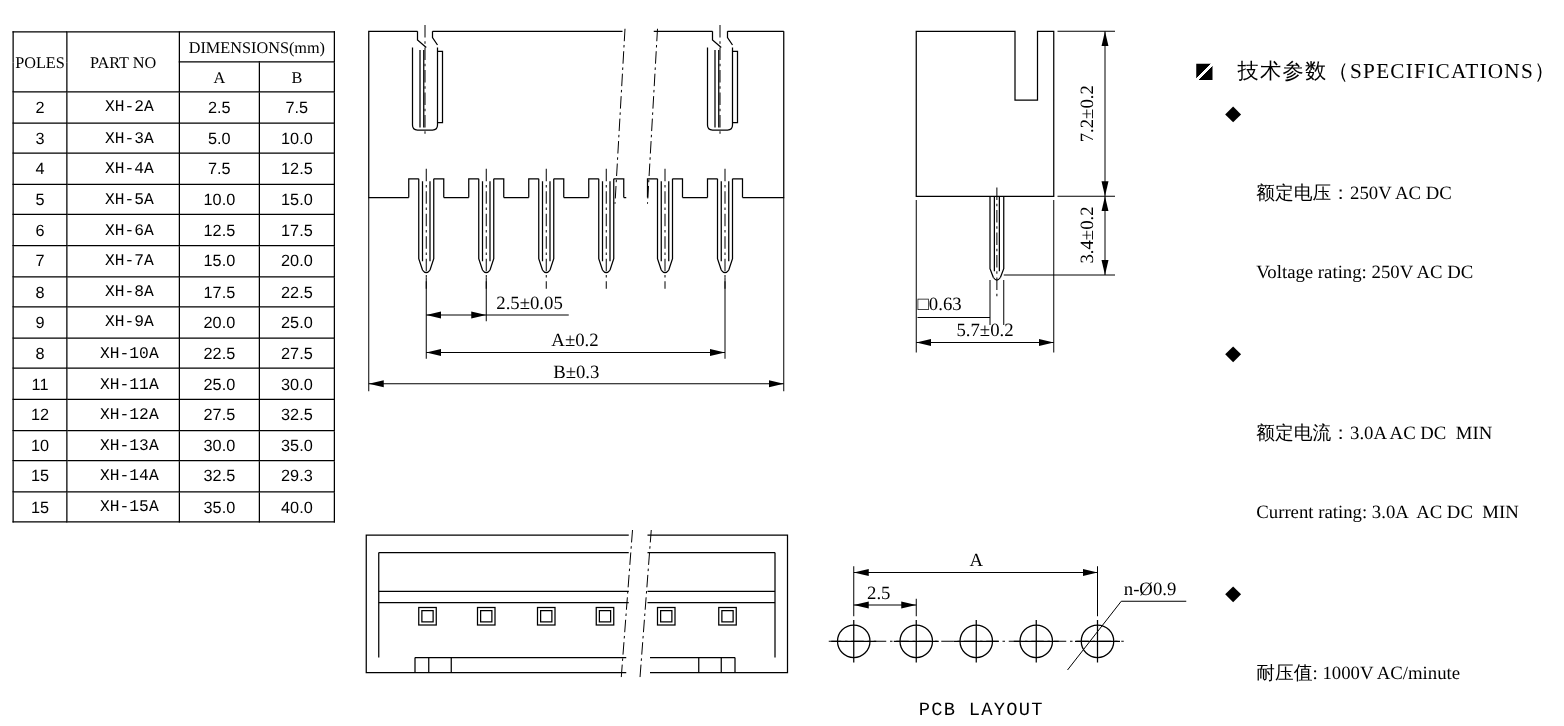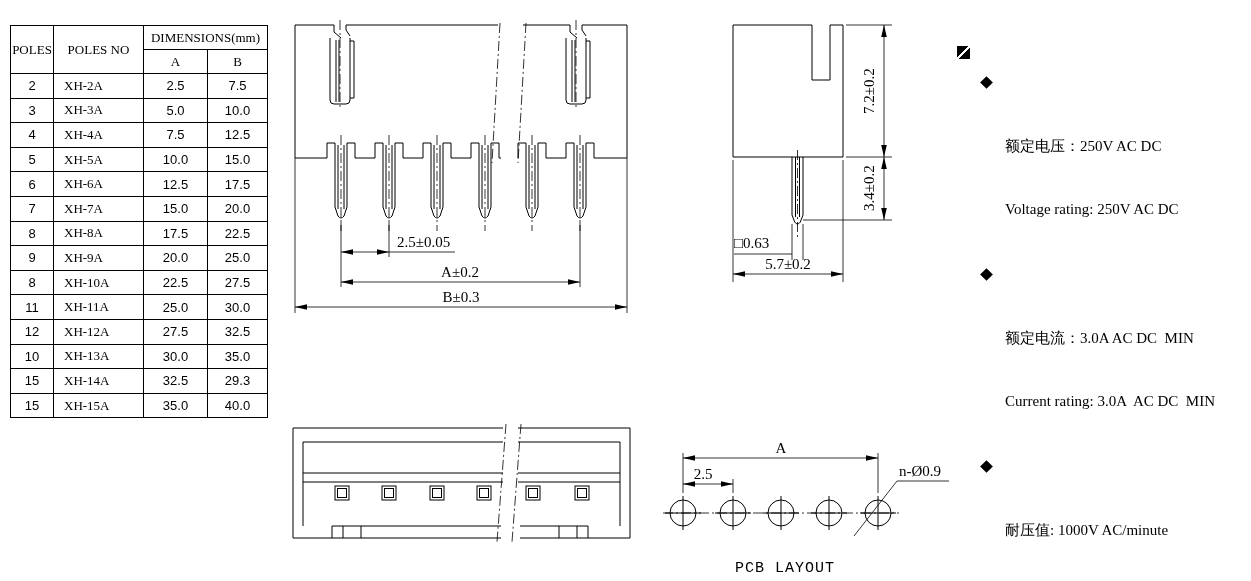--- a/index.html
+++ b/index.html
@@ -6,21 +6,21 @@
   .page{position:relative;width:1251px;height:581px;background:#ffffff;overflow:hidden;
         font-family:"Liberation Serif",serif;color:#000;}
   .abs{position:absolute;}
 
   
   .parts-table{position:absolute;left:10px;top:25px;border-collapse:collapse;table-layout:fixed;width:257px;}
   .parts-table th,.parts-table td{border:1px solid #000;padding:0;font-weight:normal;}
   .parts-table th{font-family:"Liberation Serif",serif;font-size:13px;text-align:center;height:23px;}
   .parts-table td{height:23.6px;font-size:13px;}
   .parts-table td.poles{font-family:"Liberation Sans",sans-serif;text-align:center;}
-  .parts-table td.pn{font-family:Liberation Serif, serif;text-align:left;padding-left:10px;}
+  .parts-table td.pn{font-family:Liberation Mono, monospace;text-align:center;padding-left:10px;}
   .parts-table td.num{font-family:"Liberation Sans",sans-serif;text-align:center;}
 
   
   svg .ln{fill:none;stroke:#000;stroke-width:1;}
   svg .cl{fill:none;stroke:#000;stroke-width:0.8;stroke-dasharray:10 3 2 3;}
   svg .dim{fill:none;stroke:#000;stroke-width:0.8;}
   svg text{fill:#000;stroke:none;font-family:"Liberation Serif",serif;font-size:15px;}
   svg text.mono{font-family:"Liberation Mono",monospace;font-size:15px;letter-spacing:1px;}
 
   
@@ -42,21 +42,21 @@
   <table class="parts-table">
     <colgroup>
         <col style="width:43px">
         <col style="width:90px">
         <col style="width:64px">
         <col style="width:60px">
       </colgroup>
     <thead>
       <tr>
         <th rowspan="2">POLES</th>
-        <th rowspan="2">POLES NO</th>
+        <th rowspan="2">PART NO</th>
         <th colspan="2">DIMENSIONS(mm)</th>
       </tr>
       <tr>
         <th>A</th>
         <th>B</th>
       </tr>
     </thead>
     <tbody>
       <tr>
           <td class="poles">2</td>
@@ -281,20 +281,21 @@
       <text x="68" y="54" text-anchor="middle">2.5</text>
       <text x="264" y="51">n-Ø0.9</text>
       <path class="dim" d="M262,56 H314 M262,56 L219,111"></path>
     </g>
     <text class="mono" x="150" y="147" text-anchor="middle">PCB LAYOUT</text>
   </svg>
 
   <div class="specs">
     <div class="sec-head">
       <span class="marker"></span>
+      <span class="sec-title">技术参数（SPECIFICATIONS）</span>
     </div>
     <ul class="spec-list">
       <li>
         <span class="diamond"></span>
         <div class="cn">额定电压：250V AC DC</div>
         <div class="en">Voltage rating: 250V AC DC</div>
       </li>
       <li>
         <span class="diamond"></span>
         <div class="cn">额定电流：3.0A AC DC  MIN</div>

